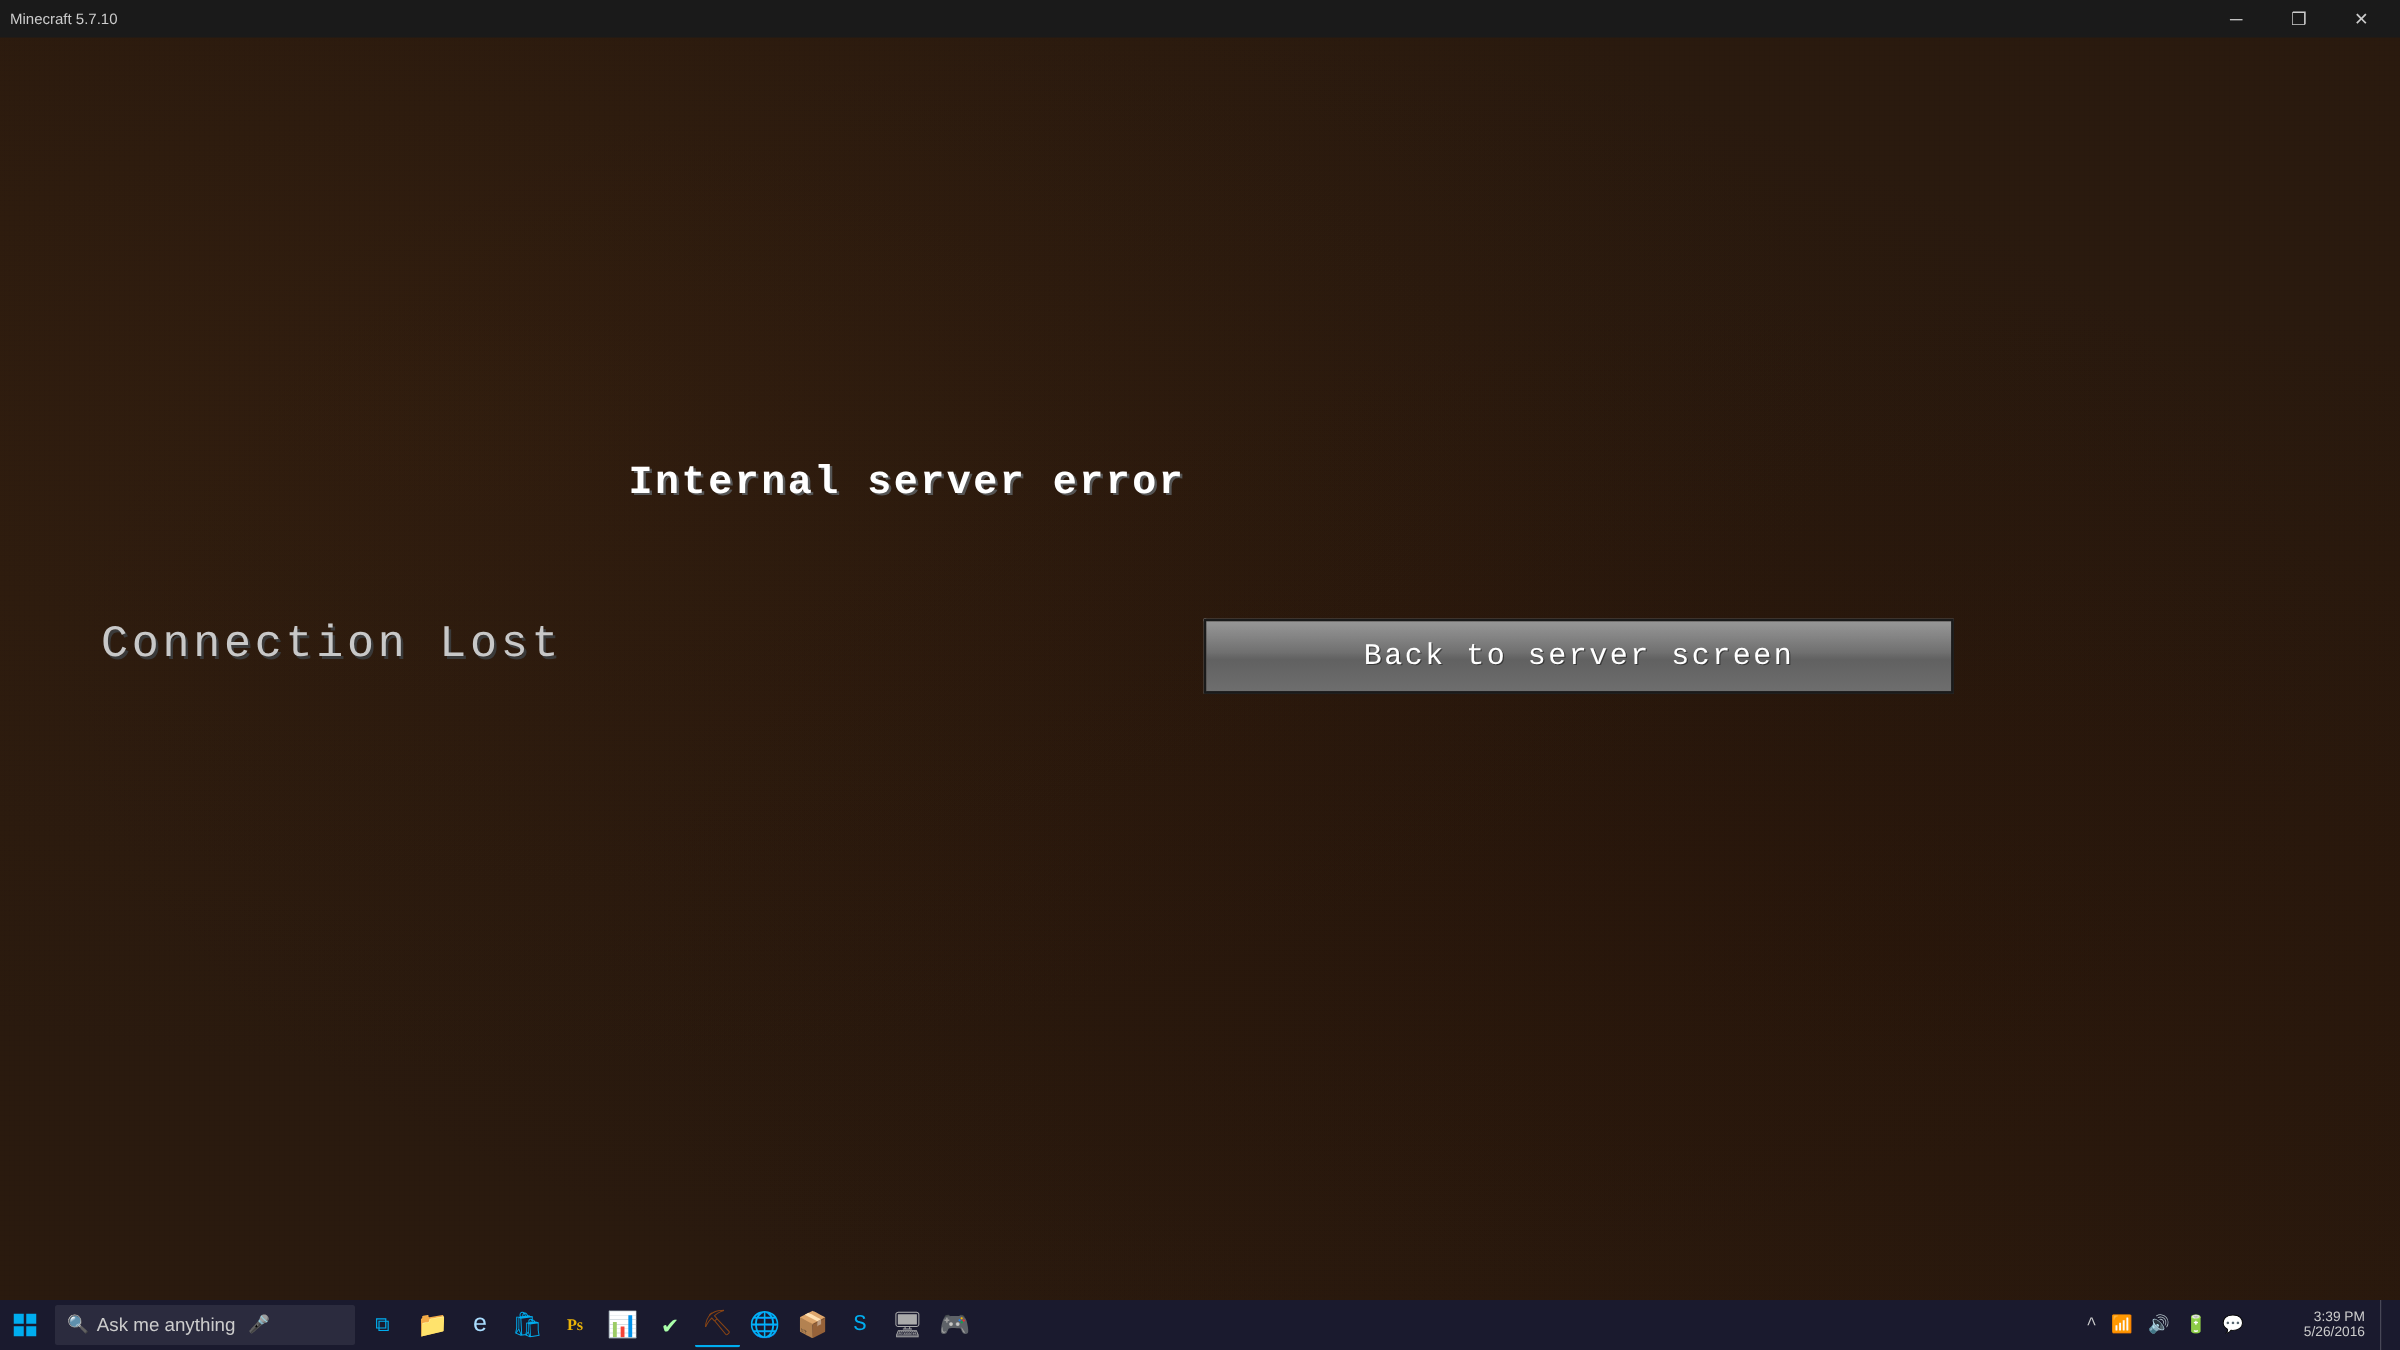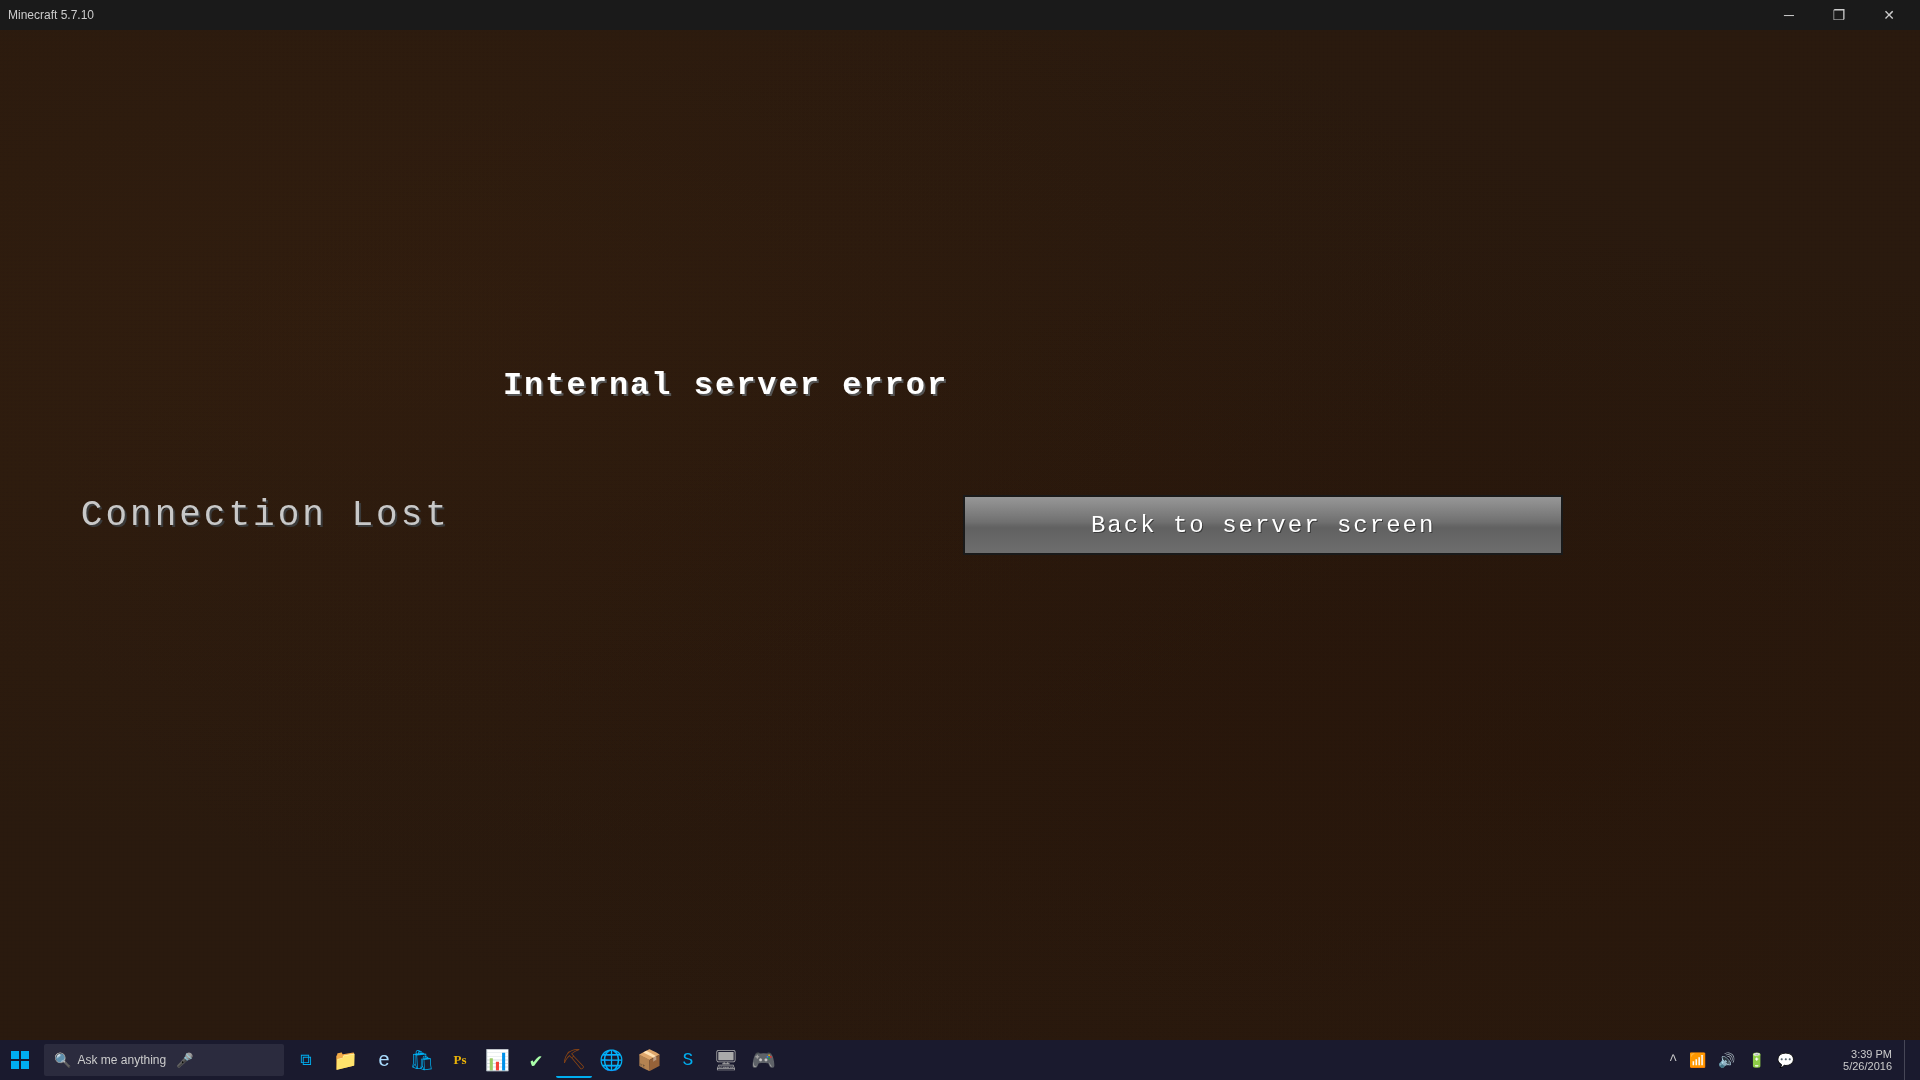--- a/index.html
+++ b/index.html
@@ -200,21 +200,21 @@
       cursor: pointer;
     }
 
     .taskbar-search-icon {
       color: #aaa;
       font-size: 14px;
     }
 
     .taskbar-search-text {
       color: #cccccc;
-      font-size: 12px;
+      font-size: 15px;
       font-family: 'Segoe UI', Arial, sans-serif;
       text-align: right;
     }
 
     .taskbar-search-mic {
       color: #aaa;
       font-size: 14px;
       margin-left: 4px;
     }
 

